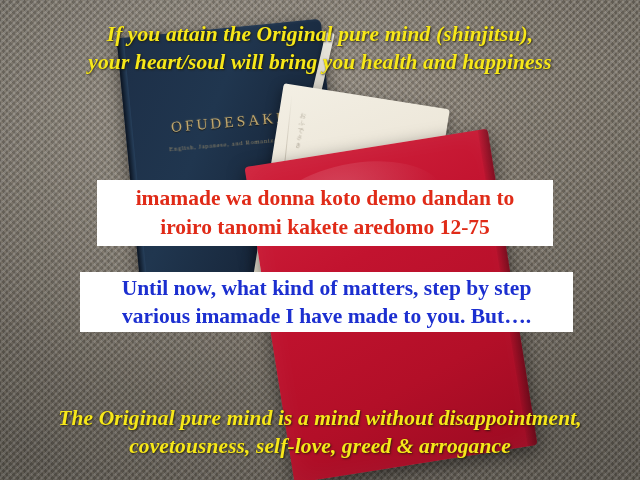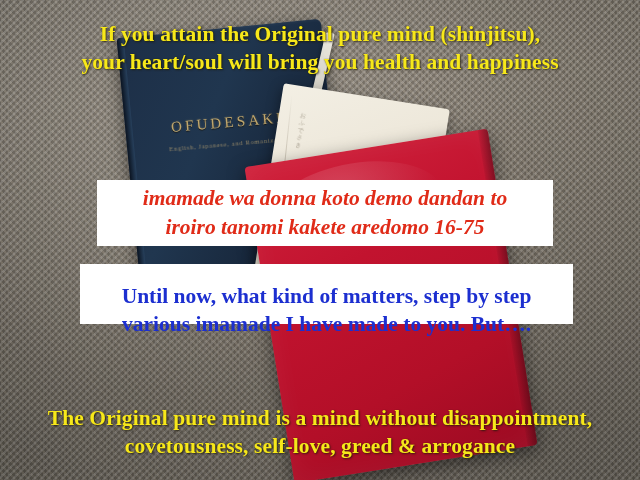--- a/index.html
+++ b/index.html
@@ -126,48 +126,48 @@
     border-radius:0 4px 4px 0;
   }
 
   
   .caption{
     position:absolute;
     width:100%;
     text-align:center;
     color:#f7e81a;
     font-family:"Liberation Serif", serif;
-    font-weight:bold;
+    font-style:italic;font-weight:bold;
     font-size:21.5px;line-height:28px;
     letter-spacing:.1px;
     text-shadow:1px 1px 2px rgba(30,25,10,.75), 0 0 1px rgba(60,50,15,.6);
     white-space:pre-line;
   }
   #caption-top{left:0;top:20px;}
   #caption-bottom{left:0;top:404px;text-align:center;}
 
   .textbox{
     position:absolute;
     background:#ffffff;
     text-align:center;
     font-family:"Liberation Serif", serif;
   }
   #box-romaji{
     left:97px;top:180px;width:456px;height:66px;
     padding-top:4px;
   }
   #box-romaji .line{
     color:#e02b18;
-    font-style:italic;font-weight:bold;
+    font-weight:bold;
     font-size:21.5px;line-height:29px;
     white-space:nowrap;
   }
   #box-english{
-    left:80px;top:264px;width:493px;height:60px;
-    padding-top:18px;
+    left:80px;top:272px;width:493px;height:60px;
+    padding-top:2px;
   }
   #box-english .line{
     color:#1c2fd0;
     font-weight:bold;
     font-size:21.5px;line-height:28px;
     white-space:nowrap;
   }
 </style>
 </head>
 <body>
@@ -193,21 +193,21 @@
   <div class="book" id="book-red">
     <div class="sheen"></div>
     <div class="spine"></div>
   </div>
 
   <div class="caption" id="caption-top">If you attain the Original pure mind (shinjitsu),
 your heart/soul will bring you health and happiness</div>
 
   <div class="textbox" id="box-romaji">
     <div class="line">imamade wa donna koto demo dandan to</div>
-    <div class="line">iroiro tanomi kakete aredomo 16-75</div>
+    <div class="line">iroiro tanomi kakete aredomo 12-75</div>
   </div>
 
   <div class="textbox" id="box-english">
     <div class="line">Until now, what kind of matters, step by step</div>
     <div class="line">various imamade I have made to you. But….</div>
   </div>
 
   <div class="caption" id="caption-bottom">The Original pure mind is a mind without disappointment,
 covetousness, self-love, greed &amp; arrogance</div>
 

